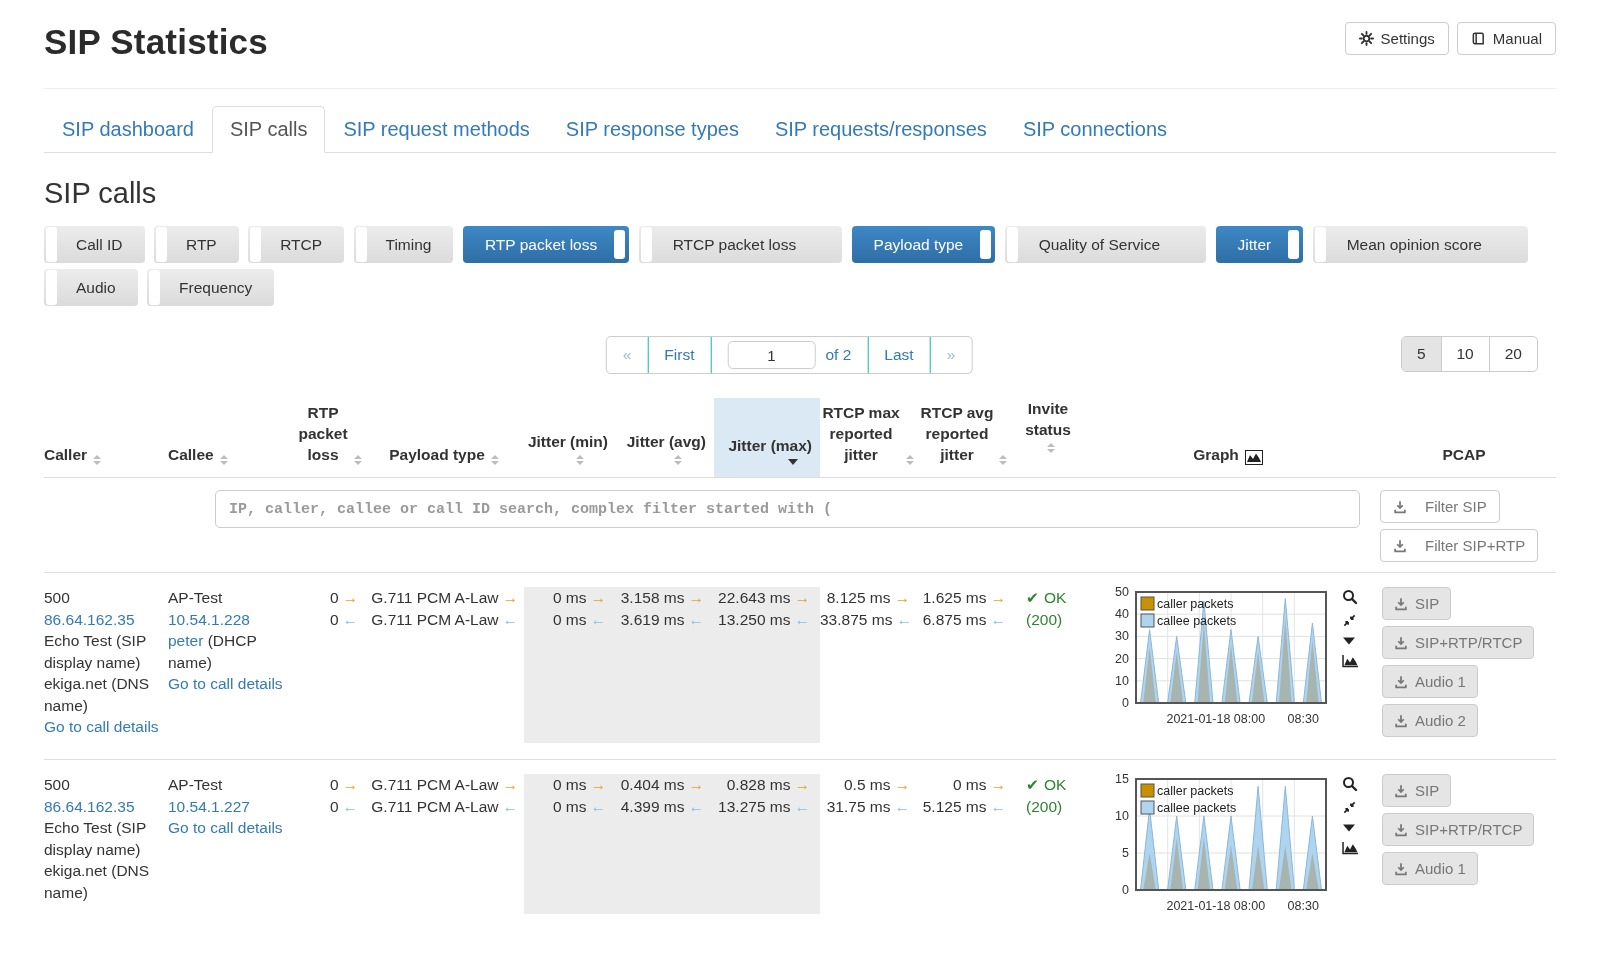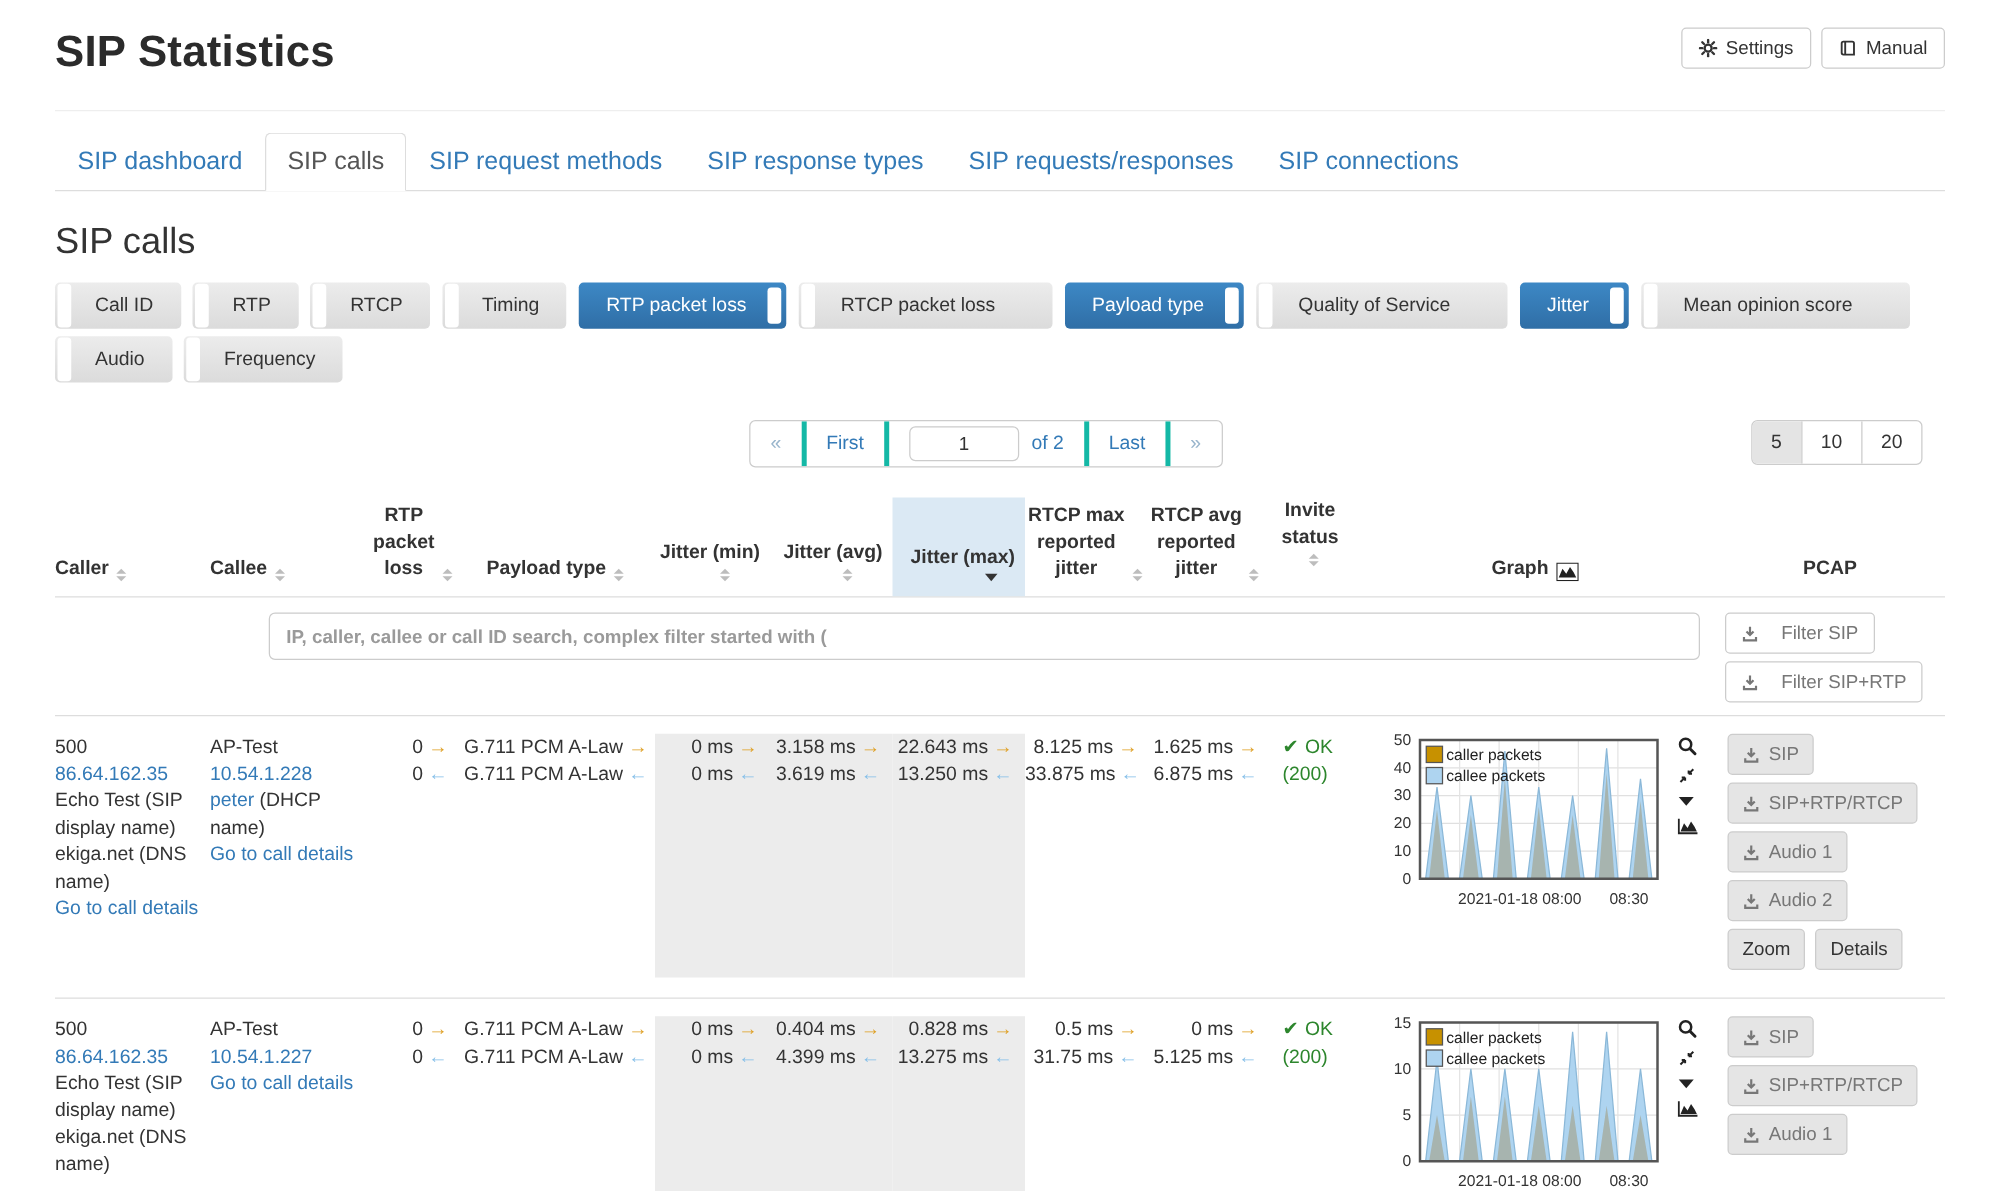--- a/index.html
+++ b/index.html
@@ -27,21 +27,21 @@
   .tg.off{background:linear-gradient(#ececec,#dbdbdb);color:#333;padding:0 22px 0 32px}
   .tg.off::before{content:"";position:absolute;left:2px;top:1px;bottom:1px;width:11px;background:#fff;border-radius:3px}
   .tg.on{background:linear-gradient(#3d88c5,#2f6ea6);color:#fff;padding:0 32px 0 22px}
   .tg.on::after{content:"";position:absolute;right:4px;top:4px;bottom:4px;width:11px;background:#fff;border-radius:3px}
   .tg.wide{padding-left:34px;padding-right:46px}
   
   .pager-bar{position:relative;margin-top:24px;height:40px}
   .pager{position:absolute;left:50%;transform:translateX(-53%);display:inline-flex;align-items:stretch;
     border:1px solid #ccc;border-radius:5px;background:#fff;overflow:hidden}
   .pager>div{display:flex;align-items:center;padding:0 16px;font-size:15.5px;color:#337ab7;
-    border-left:4px solid #14b8a6;cursor:pointer;min-height:36px}
+    border-left:1px solid #14b8a6;cursor:pointer;min-height:36px}
   .pager>div:first-child{border-left:0}
   .pager .dim{color:#9ab6cd}
   .pager input{width:88px;height:28px;border:1px solid #ccc;border-radius:5px;text-align:center;
     font-size:15px;color:#333;margin-right:10px;outline:none}
   .sizes{position:absolute;right:18px;top:0;display:inline-flex;border:1px solid #ccc;border-radius:5px;overflow:hidden;background:#fff}
   .sizes>div{padding:8px 15px;font-size:15.5px;color:#333;border-left:1px solid #ccc;cursor:pointer}
   .sizes>div:first-child{border-left:0}
   .sizes>div.active{background:#e4e4e4}
   
   .tbl{margin-top:22px}
@@ -58,21 +58,21 @@
   .sort .up{border-bottom:4px solid #bdbdbd}
   .sort .dn{border-top:4px solid #bdbdbd}
   .caret-dn{width:0;height:0;border-left:5px solid transparent;border-right:5px solid transparent;
     border-top:6px solid #333;display:inline-block}
   .sub{display:flex;margin-top:3px}
   .inline-lbl{display:flex;align-items:flex-end;justify-content:center;gap:0}
   
   .search-row{display:flex;align-items:flex-start;padding:12px 0 10px}
   .search-row .sp{width:171px;flex:none}
   .search-input{flex:1;height:38px;border:1px solid #ccc;border-radius:5px;padding:0 13px;font-size:15px;
-    color:#555;outline:none;font-family:Liberation Sans, sans-serif}
+    color:#555;outline:none;font-family:Liberation Mono, monospace}
   .search-input::placeholder{color:#9a9a9a;font-weight:bold}
   .fbtns{width:176px;flex:none;display:flex;flex-direction:column;align-items:flex-start;gap:6px;margin-left:20px}
   .fbtn{display:inline-flex;align-items:center;gap:18px;background:#fff;border:1px solid #ccc;border-radius:4px;
     padding:7px 12px;font-size:15px;color:#777;cursor:pointer;white-space:nowrap}
   
   .drow{border-top:1px solid #ddd;padding:14px 0 16px;font-size:15.5px;line-height:21.5px}
   .drow{display:grid;grid-template-columns:124px 128px 68px 160px 92px 98px 106px 96px 96px 72px 288px minmax(0,1fr)}
   .band{background:#ececec}
   .cell{padding-top:0}
   .c-id{padding-right:8px}
@@ -432,24 +432,20 @@
         </div>
         <div class="stack">
           <button class="pbtn">
             <svg width="14" height="14" viewBox="0 0 16 16">
                 <path d="M8 1.5 v7.5 M4.8 6 L8 9.2 L11.2 6" fill="none" stroke="#777" stroke-width="2"></path>
                 <path d="M2.5 11 v3 h11 v-3" fill="none" stroke="#777" stroke-width="2"></path>
               </svg>
             <span>Audio 2</span>
             </button>
         </div>
-        <div class="zd">
-          <button class="pbtn dark">Zoom</button>
-          <button class="pbtn dark">Details</button>
-        </div>
       </div>
     </div>
 
     <div class="drow">
       <div class="cell c-id">
         <div class="bold">500</div>
         <div><a class="lnk">86.64.162.35</a></div>
         <div>Echo Test (SIP display name)</div>
         <div><span class="bold">ekiga.net</span><span> (DNS name)</span></div>
 

